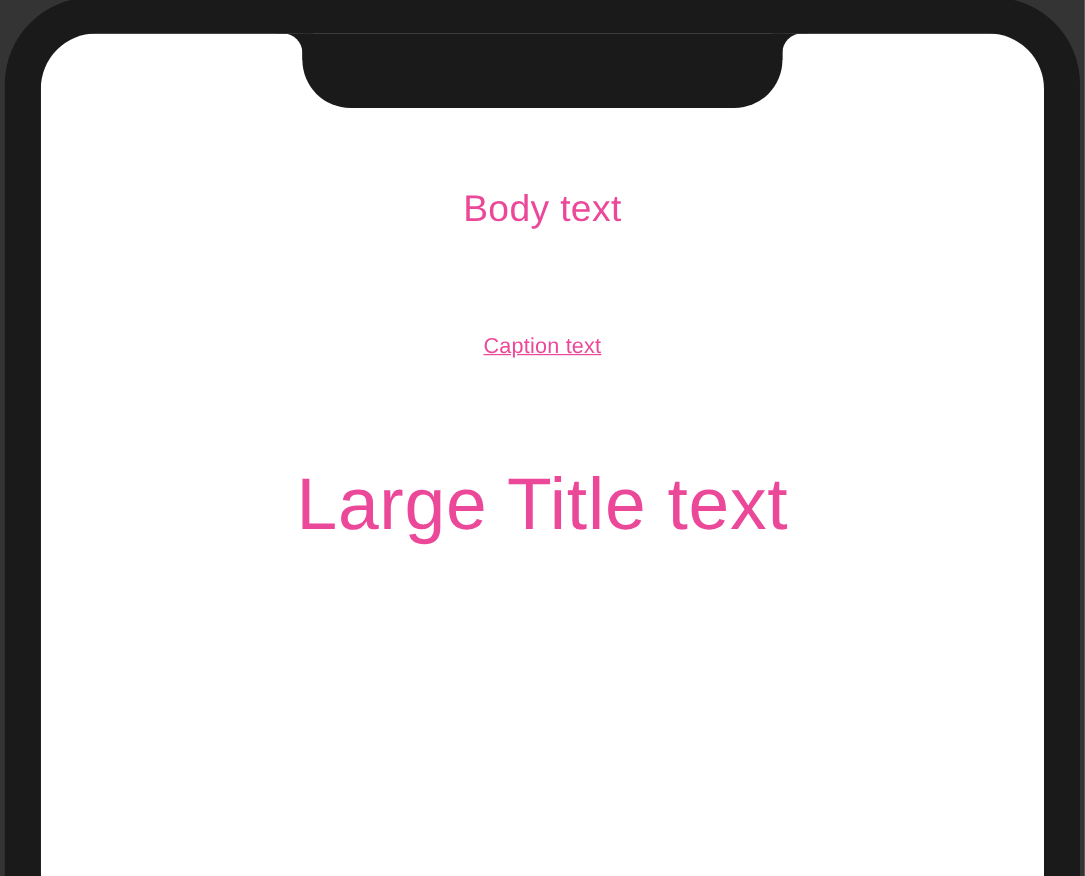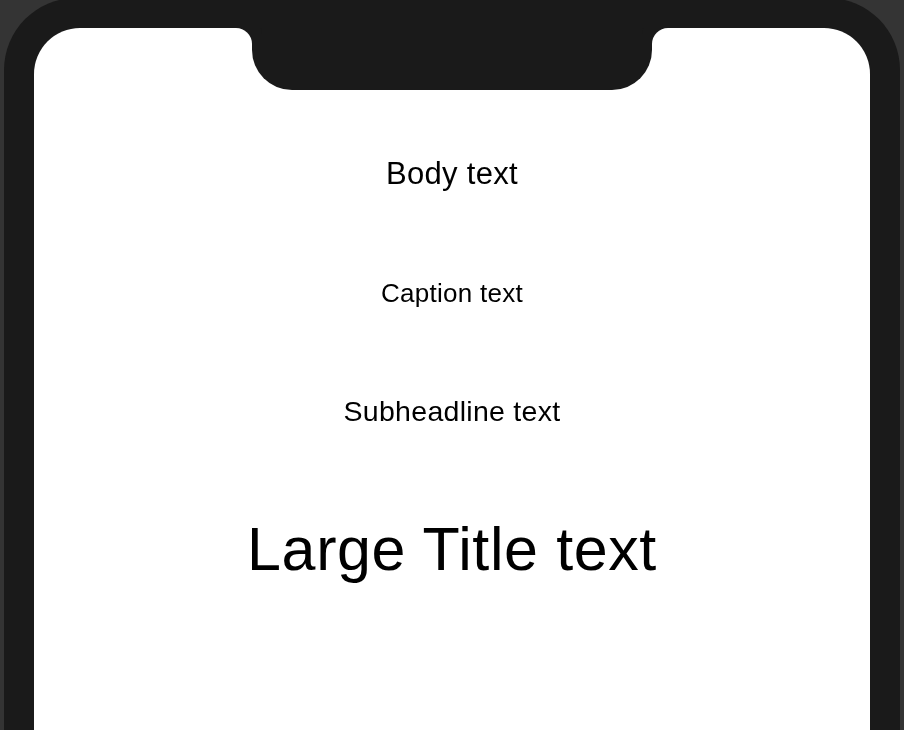--- a/index.html
+++ b/index.html
@@ -74,49 +74,49 @@
     }
     .content {
       width: 100%;
       display: flex;
       flex-direction: column;
       align-items: center;
       padding-top: 128px;
       gap: 86px;
     }
     .txt {
-      color: #000000;
+      color: #ec4899;
       text-align: center;
       letter-spacing: 0.01em;
     }
     .body-text {
       font-size: 31px;
       font-weight: 400;
     }
     .caption-text {
-      font-size: 26px;
+      font-size: 18px;
       font-weight: 400;
+      text-decoration: underline;
     }
     .subheadline-text {
       font-size: 28.5px;
       font-weight: 400;
     }
     .large-title-text {
       font-size: 61px;
       font-weight: 400;
     }
   </style>
 </head>
 <body>
 
 <div class="device-frame">
   <div class="screen-clip">
     <div class="notch"></div>
     <div class="screen">
       <div class="content">
         <div class="txt body-text">Body text</div>
         <div class="txt caption-text">Caption text</div>
-        <div class="txt subheadline-text">Subheadline text</div>
         <div class="txt large-title-text">Large Title text</div>
       </div>
     </div>
   </div>
 </div>
 
 </body></html>

